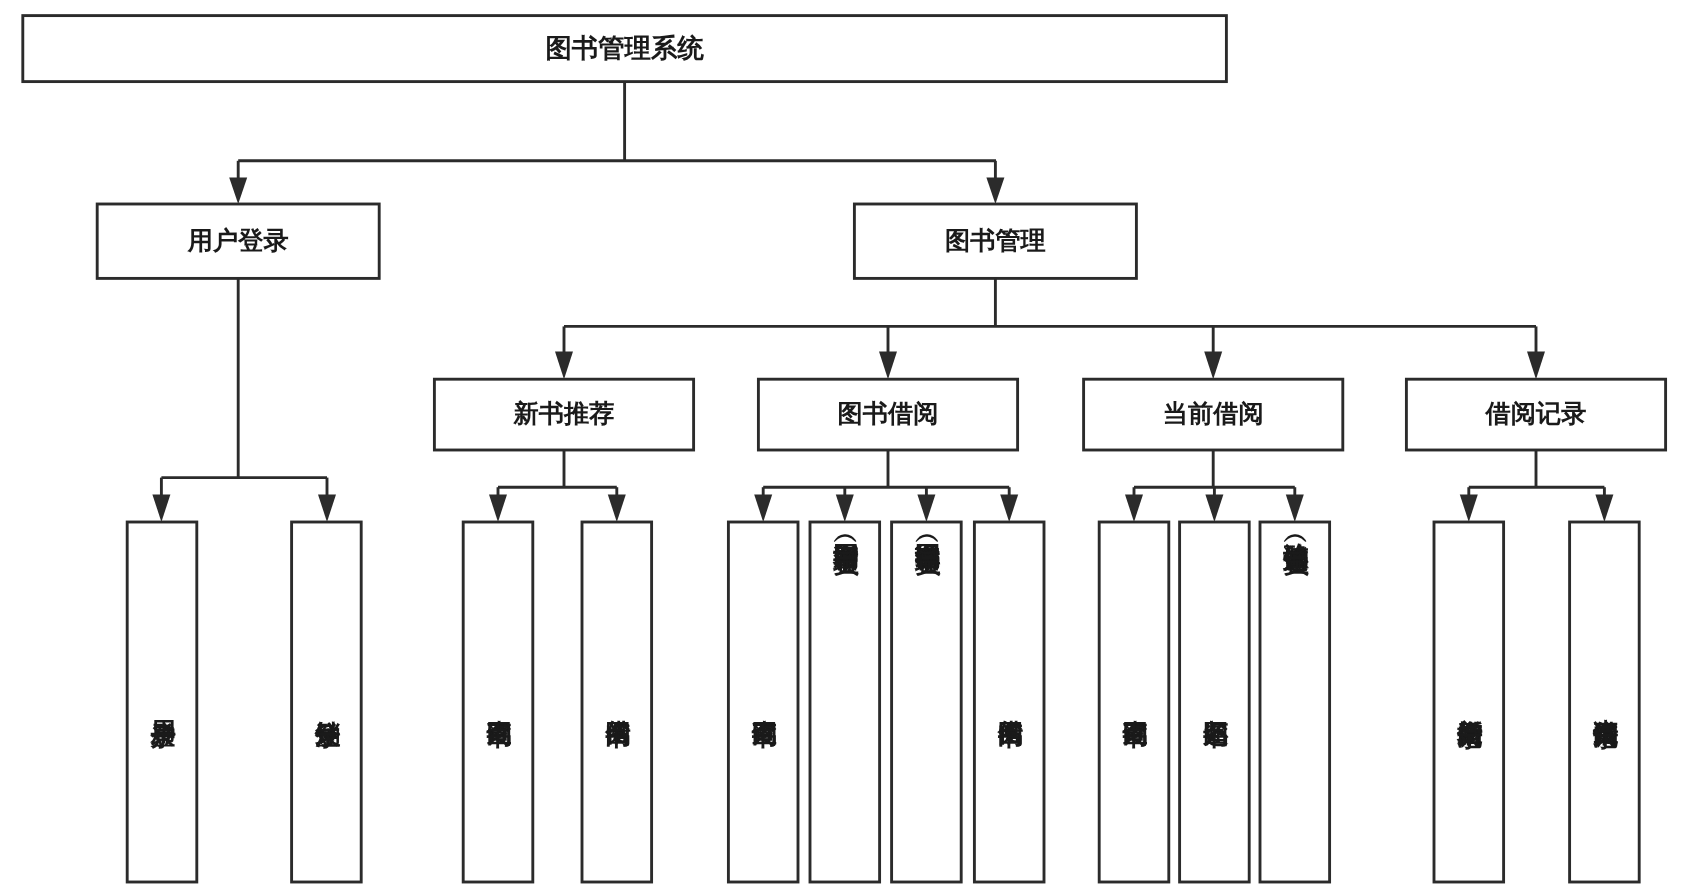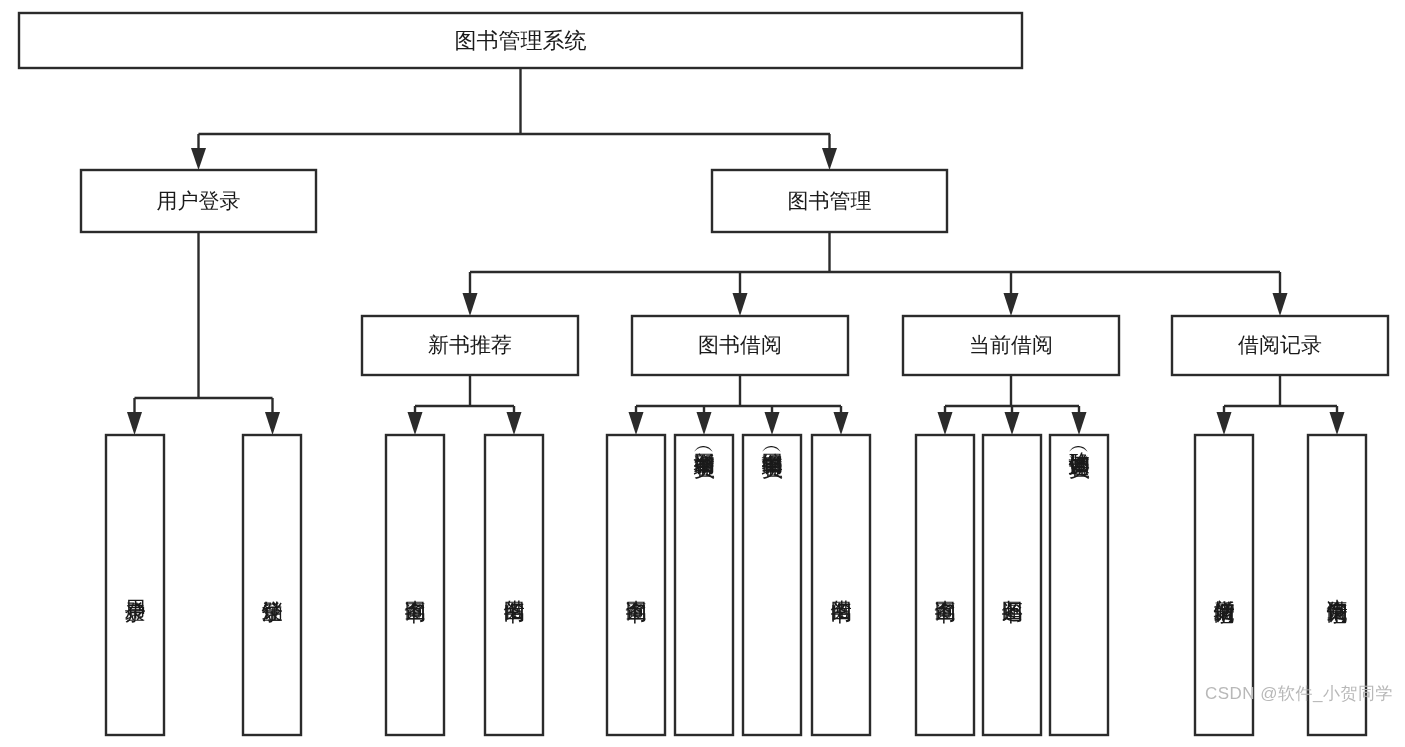--- a/index.html
+++ b/index.html
@@ -11,20 +11,21 @@
     width: 1405px;
     height: 747px;
     font-family: "Liberation Sans", "DejaVu Sans", sans-serif;
     overflow: hidden;
     position: relative;
   }
   #diagram-root {
     position: relative;
     width: 1405px;
     height: 711px;
+    font-weight: bold;
   }
   svg.tree {
     position: absolute;
     left: 0;
     top: 0;
     width: 1405px;
     height: 747px;
     display: block;
   }
   .box-rect {
@@ -237,15 +238,14 @@
     <span class="vlabel">确认归还（管理员）</span>
   </div>
 
   <div class="vlabel-wrap" style="left:1195px; top:435px; width:58px; height:300px;">
     <span class="vlabel">新增借阅记录</span>
   </div>
   <div class="vlabel-wrap" style="left:1308px; top:435px; width:58px; height:300px;">
     <span class="vlabel">查询借阅记录</span>
   </div>
 
-  <div class="watermark">CSDN @软件_小贺同学</div>
 
 </div>
 
 </body></html>

